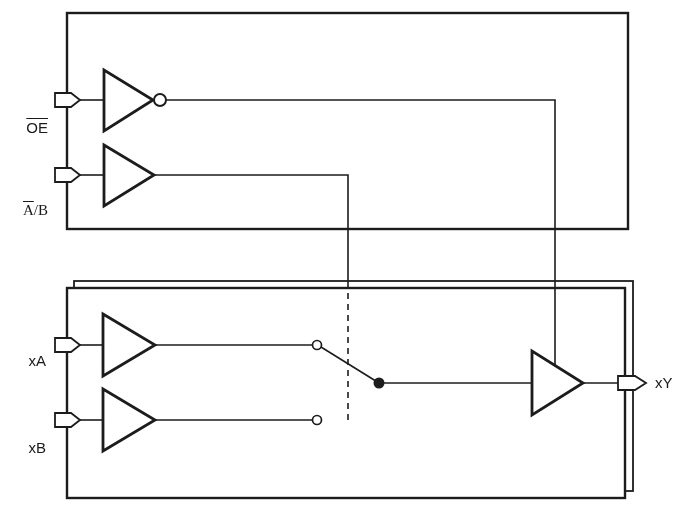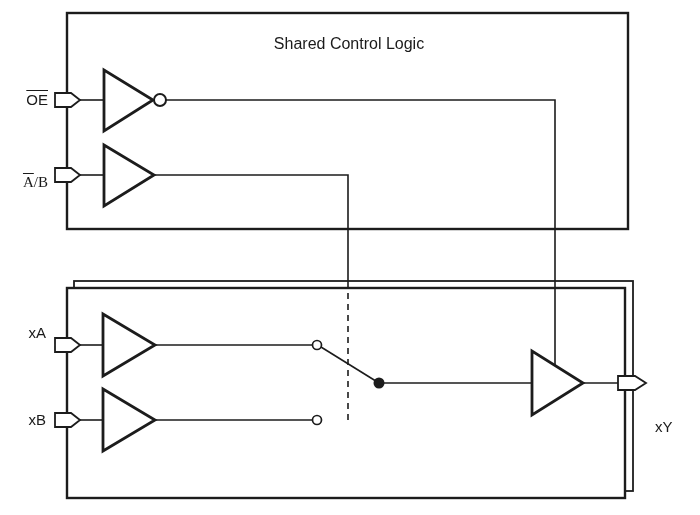--- a/index.html
+++ b/index.html
@@ -20,21 +20,21 @@
     left: 0;
     top: 0;
   }
   .lbl {
     position: absolute;
     color: #1a1a1a;
     font-size: 15px;
     line-height: 20px;
     white-space: nowrap;
   }
-  .lbl.right { text-align: right; }
+  .lbl.right { text-align: right; margin-top: 28px; }
   .box-title {
     position: absolute;
     color: #1a1a1a;
     font-size: 16px;
     line-height: 20px;
     text-align: center;
     white-space: nowrap;
   }
   .ov { text-decoration: overline; }
 </style>
@@ -90,26 +90,25 @@
 
     <g fill="#ffffff" stroke="#1c1c1c" stroke-width="1.8" stroke-linejoin="miter">
       <polygon points="55,93 71,93 80,100 71,107 55,107"></polygon>
       <polygon points="55,168 71,168 80,175 71,182 55,182"></polygon>
       <polygon points="55,338 71,338 80,345 71,352 55,352"></polygon>
       <polygon points="55,413 71,413 80,420 71,427 55,427"></polygon>
       <polygon points="618,376 635,376 646,383 635,390 618,390"></polygon>
     </g>
   </svg>
 
-  <div class="box-title" style="left:199px; top:34px; width:300px;">Shared Control Logic</div>
 
 
   <div class="lbl right" style="left:8px; top:90px; width:40px;"><span class="ov">OE</span></div>
 
   <div class="lbl right" style="left:8px; top:172px; width:40px;font-family:Liberation Serif, serif;"><span class="ov">A</span><span>/B</span></div>
 
   <div class="lbl right" style="left:8px; top:323px; width:38px;">xA</div>
 
   <div class="lbl right" style="left:8px; top:410px; width:38px;">xB</div>
 
-  <div class="lbl" style="left:655px; top:373px;margin-top:44px;">xY</div>
+  <div class="lbl" style="left:655px; top:373px;">xY</div>
 
 </div>
 
 </body></html>

